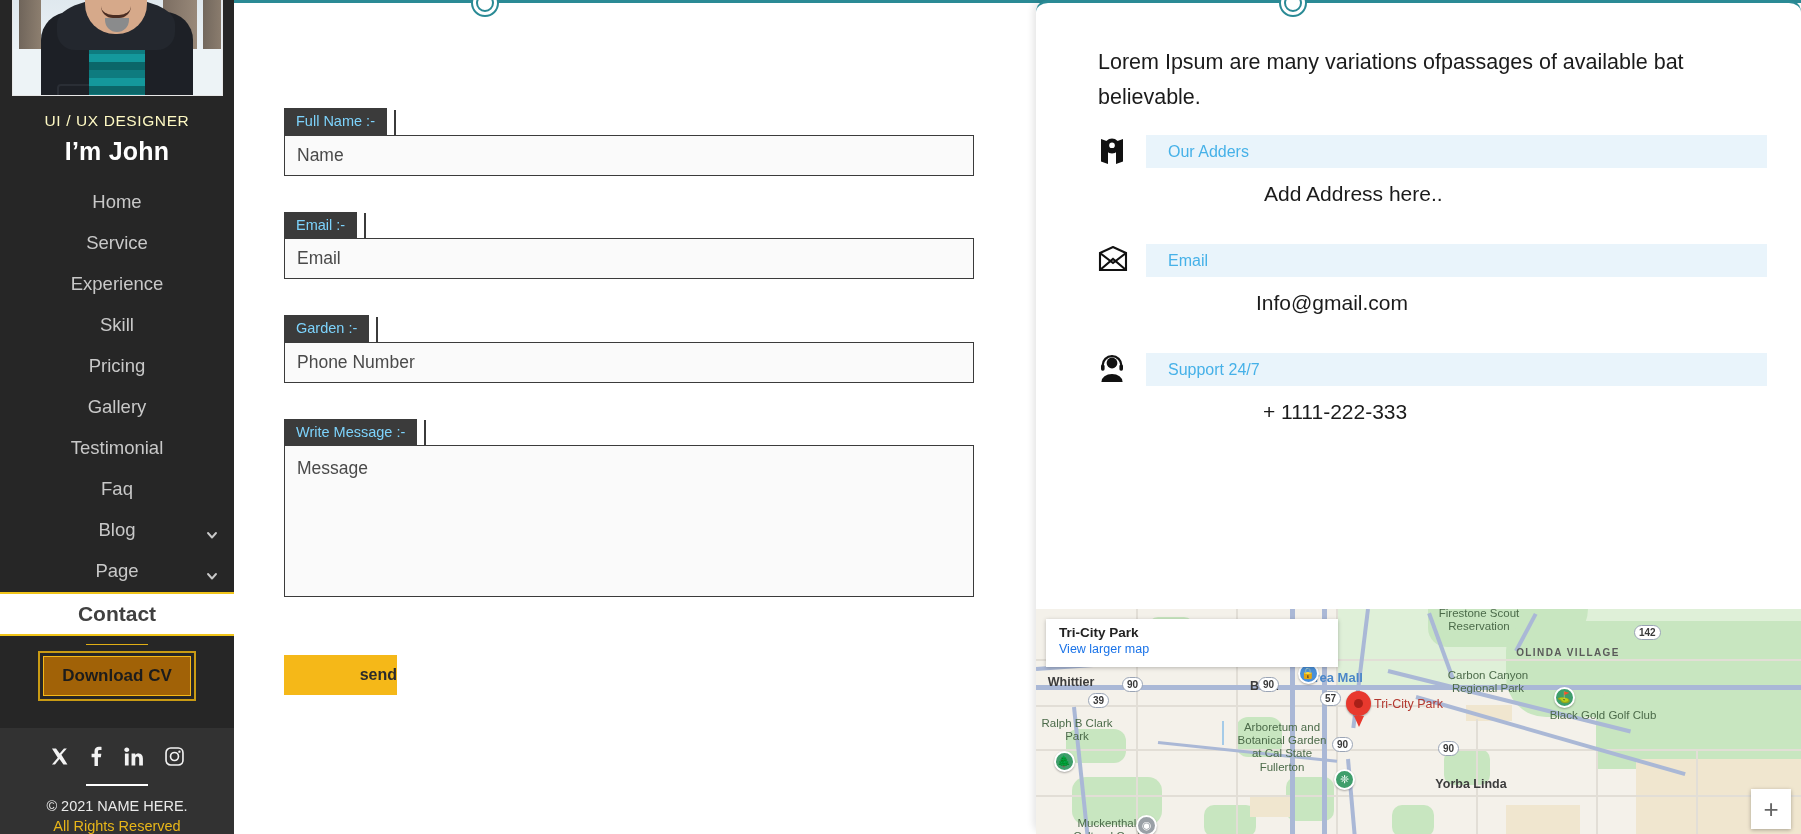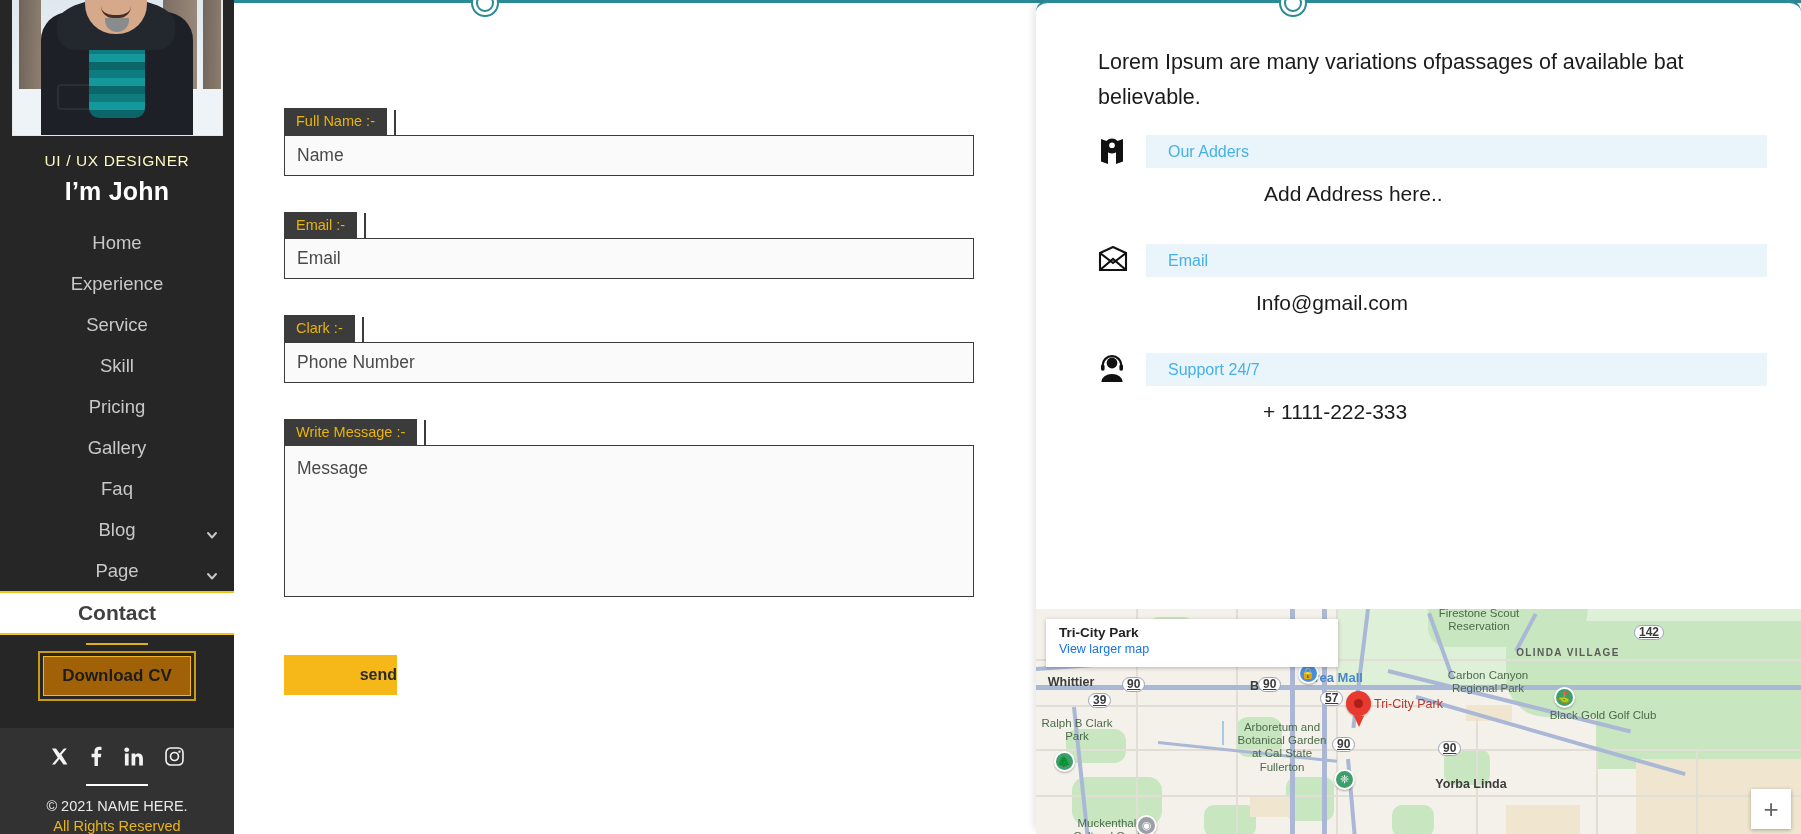--- a/index.html
+++ b/index.html
@@ -102,21 +102,21 @@
   .top-circle {
     position:absolute; top: -14px; left: 237px; width: 28px; height: 28px;
     border: 2px solid #2a8a95; border-radius: 50%; background: #fff;
   }
   .top-circle::after {
     content:""; position:absolute; inset: 3px; border:2px solid #2a8a95; border-radius:50%;
   }
   .form-area { padding-top: 105px; width: 690px; }
   .field { position: relative; margin-bottom: 36px; }
   .field-label {
-    display:inline-block; background:#3b3b3b; color:#eab308;
+    display:inline-block; background:#3b3b3b; color:#7dd3fc;
     font-size: 14.5px; padding: 6px 12px 7px 12px;
     position: relative; z-index: 3; line-height: 1;
   }
   .label-tick {
     display:inline-block; width: 2px; height: 26px; background:#3b3b3b;
     vertical-align: middle; margin-left: 7px; position: relative; top: 1px;
   }
   .ctrl {
     display:block; width: 690px; background:#fafafa;
     border: 1px solid #3b3b3b; margin-top: -1px;
@@ -177,23 +177,22 @@
   .road { position:absolute; background:#aab8d6; }
   .roadlight { position:absolute; background:#e2ded6; }
   .water { position:absolute; background:#a5cbe8; }
   .maplabel { position:absolute; font-size: 11.5px; color:#4c6b4a; text-align:center; line-height:1.15;}
   .maplabel.city { color:#3c3c3c; font-weight: 700; font-size: 12.5px;}
   .maplabel.blue { color:#4a86c8; font-weight:600; }
   .maplabel.caps { color:#5a5a5a; font-weight:700; letter-spacing:1.4px; font-size:10px;}
   .maplabel.pinlabel { color:#b3382f; font-size:12.5px; font-weight:500;}
   .shield {
     position:absolute; background:#fff; border:1.5px solid #9aa4b5; border-radius: 9px;
-    font-size: 12px; color:#3a3a3a; text-align:center; padding: 0 4px; line-height: 13px; height: 15px;
+    font-size: 10px; color:#3a3a3a; text-align:center; padding: 0 4px; line-height: 13px; height: 15px;
     font-weight:600;
-    text-decoration:underline;
   }
   .poi-circ {
     position:absolute; width: 21px; height: 21px; border-radius: 50%;
     border: 2px solid #fff; display:flex; align-items:center; justify-content:center;
     color:#fff; font-size: 11px; box-shadow: 0 1px 2px rgba(0,0,0,.3);
   }
   .pin {
     position:absolute; width: 25px; height: 25px; background:#e8392e;
     border-radius: 50% 50% 50% 50%; box-shadow: 0 1px 2px rgba(0,0,0,.35);
   }
@@ -245,33 +244,36 @@
     </div>
 
     <div class="role">UI / UX DESIGNER</div>
     <div class="name">I’m John</div>
 
     <nav class="nav">
       <div class="nav-item">
         <span>Home</span>
       </div>
       <div class="nav-item">
+        <span>Service</span>
+      </div>
+      <div class="nav-item">
         <span>Experience</span>
       </div>
       <div class="nav-item">
-        <span>Service</span>
-      </div>
-      <div class="nav-item">
         <span>Skill</span>
       </div>
       <div class="nav-item">
         <span>Pricing</span>
       </div>
       <div class="nav-item">
         <span>Gallery</span>
+      </div>
+      <div class="nav-item">
+        <span>Testimonial</span>
       </div>
       <div class="nav-item">
         <span>Faq</span>
       </div>
       <div class="nav-item has-caret">
         <span>Blog</span>
         <span class="caret">
           <svg viewBox="0 0 12 12" width="12" height="12">
               <path d="M2 4 L6 8.5 L10 4" stroke="#c8c8c8" stroke-width="1.9" fill="none" stroke-linecap="round" stroke-linejoin="round"></path>
             </svg>
@@ -336,21 +338,21 @@
         <span class="field-label">Full Name :-</span><span class="label-tick"></span>
         <input class="ctrl" type="text" placeholder="Name" style="">
       </div>
 
       <div class="field">
         <span class="field-label">Email :-</span><span class="label-tick"></span>
         <input class="ctrl" type="text" placeholder="Email" style="">
       </div>
 
       <div class="field">
-        <span class="field-label">Clark :-</span><span class="label-tick"></span>
+        <span class="field-label">Garden :-</span><span class="label-tick"></span>
         <input class="ctrl" type="text" placeholder="Phone Number" style="">
       </div>
 
       <div class="field">
         <span class="field-label">Write Message :-</span><span class="label-tick"></span>
         <textarea class="ctrl" placeholder="Message" style=""></textarea>
       </div>
 
       <button class="send-btn">send</button>
     </div>

